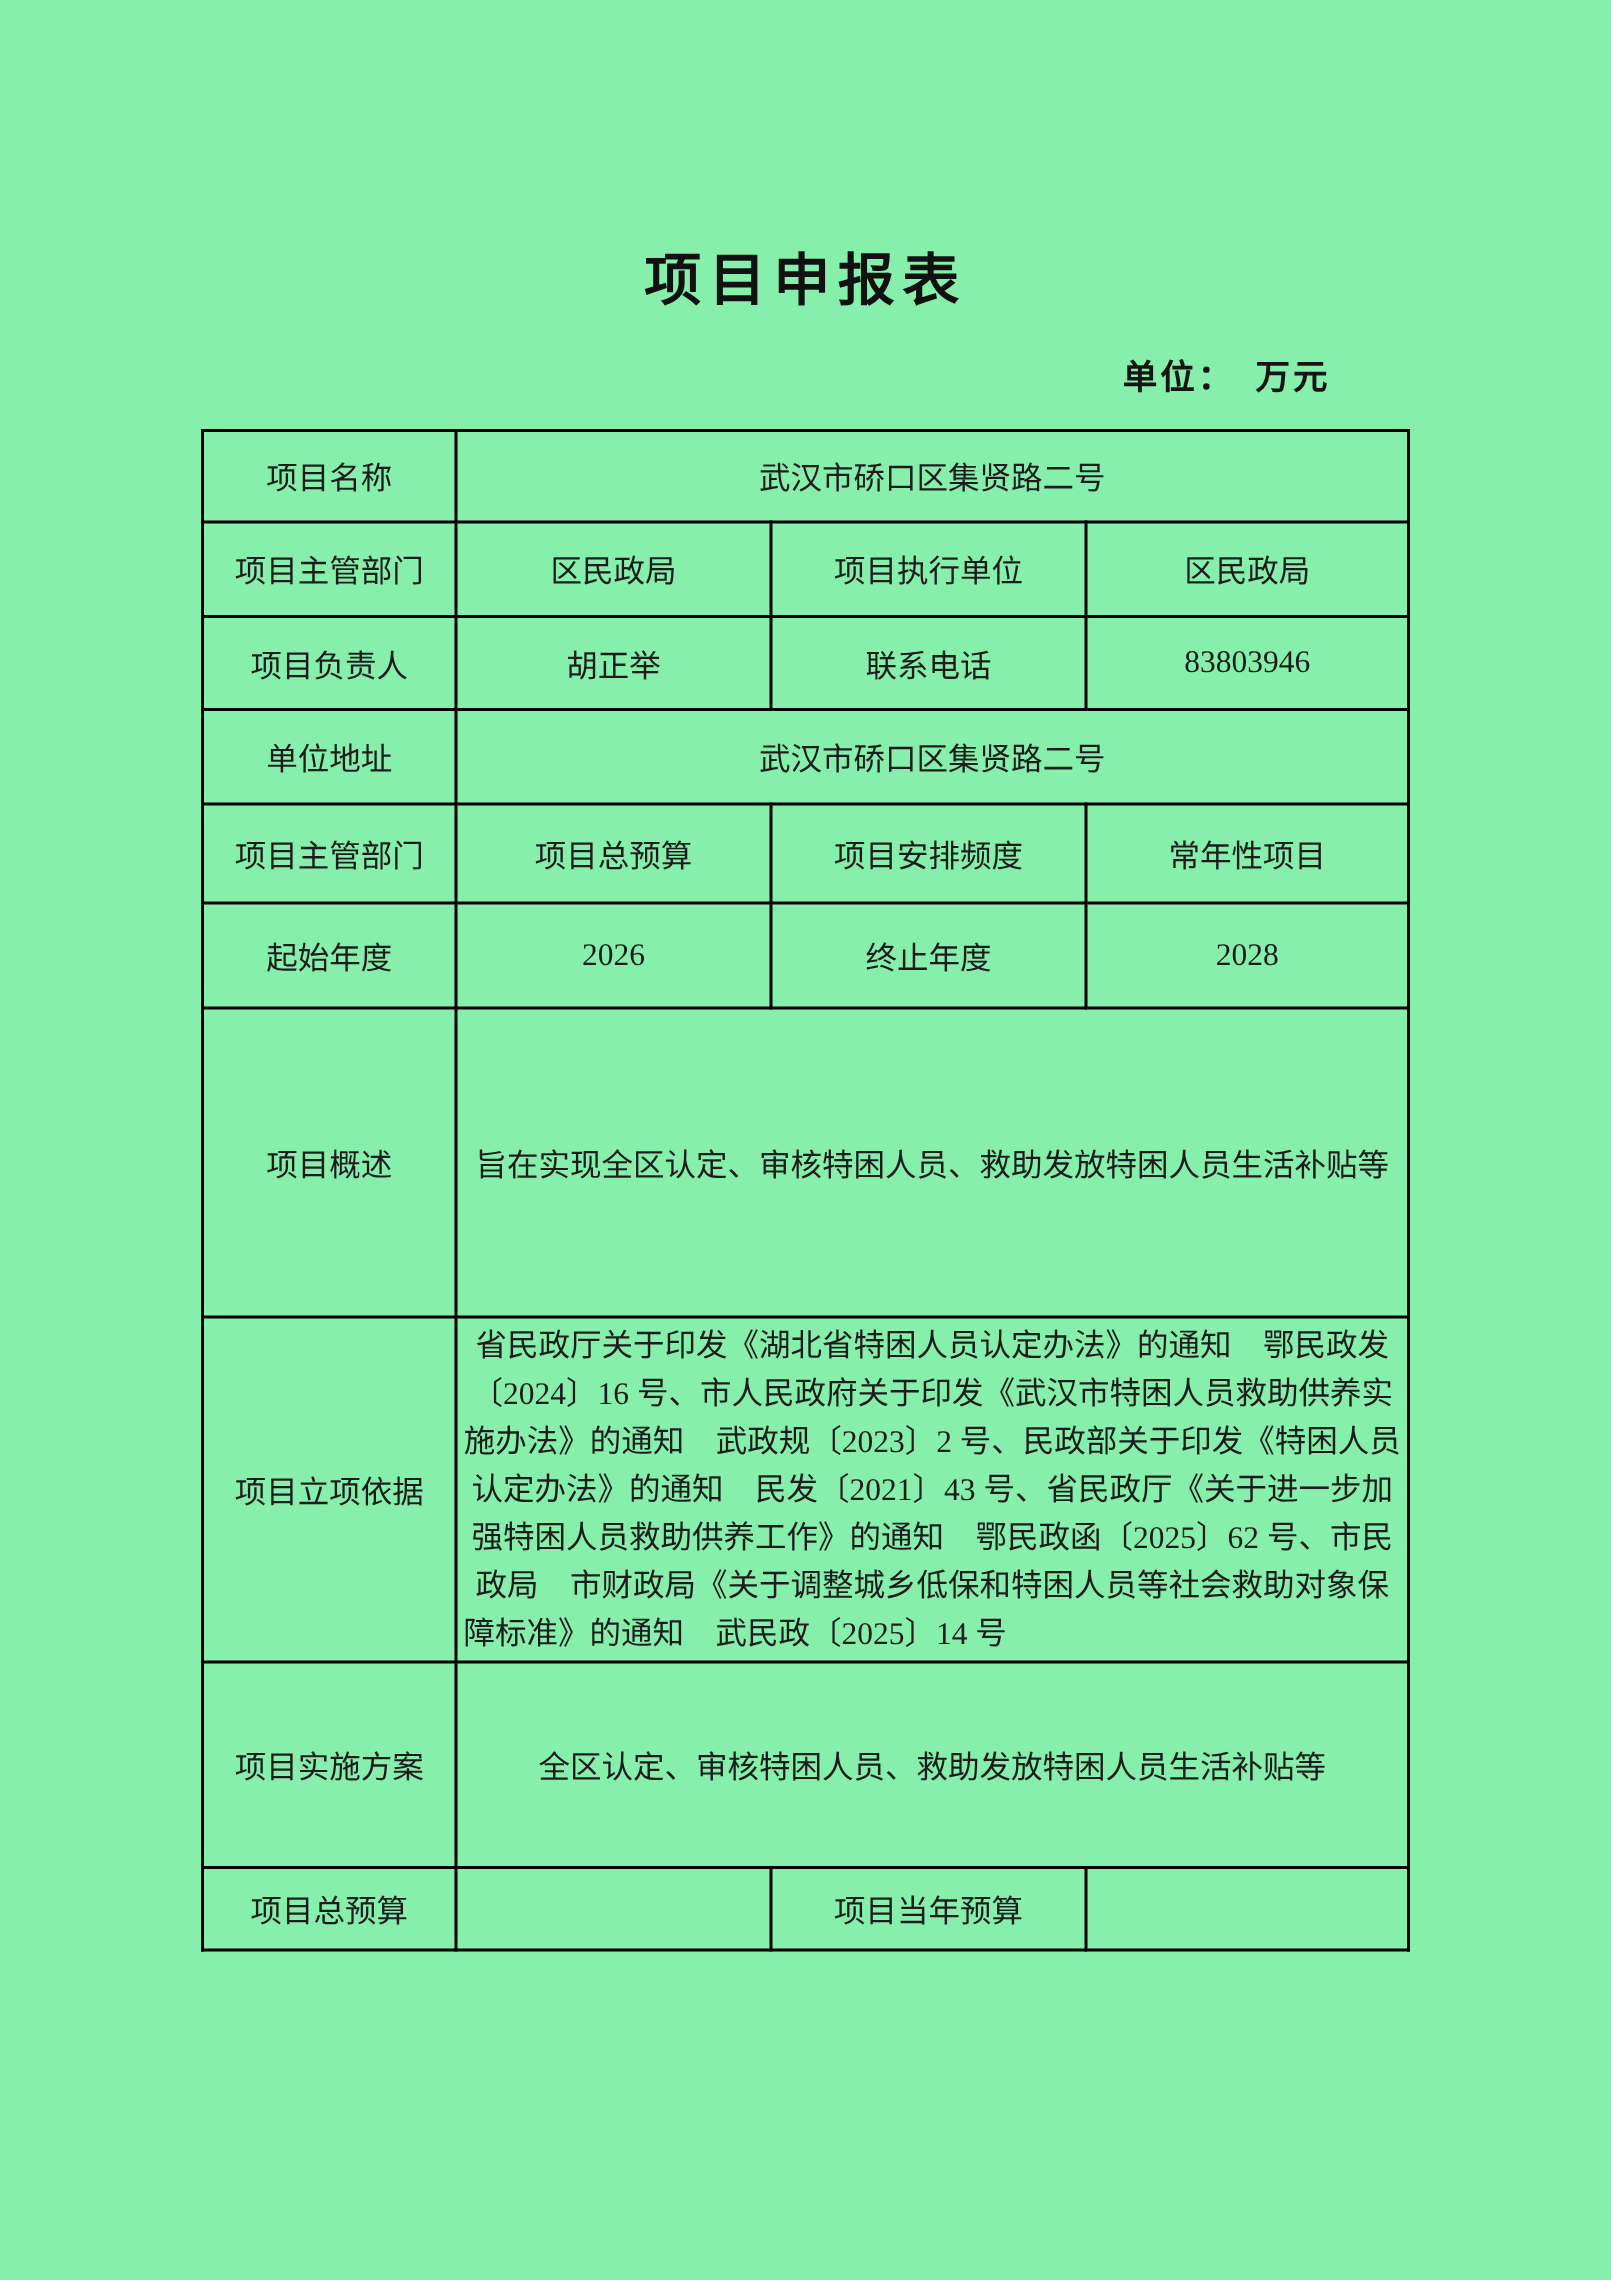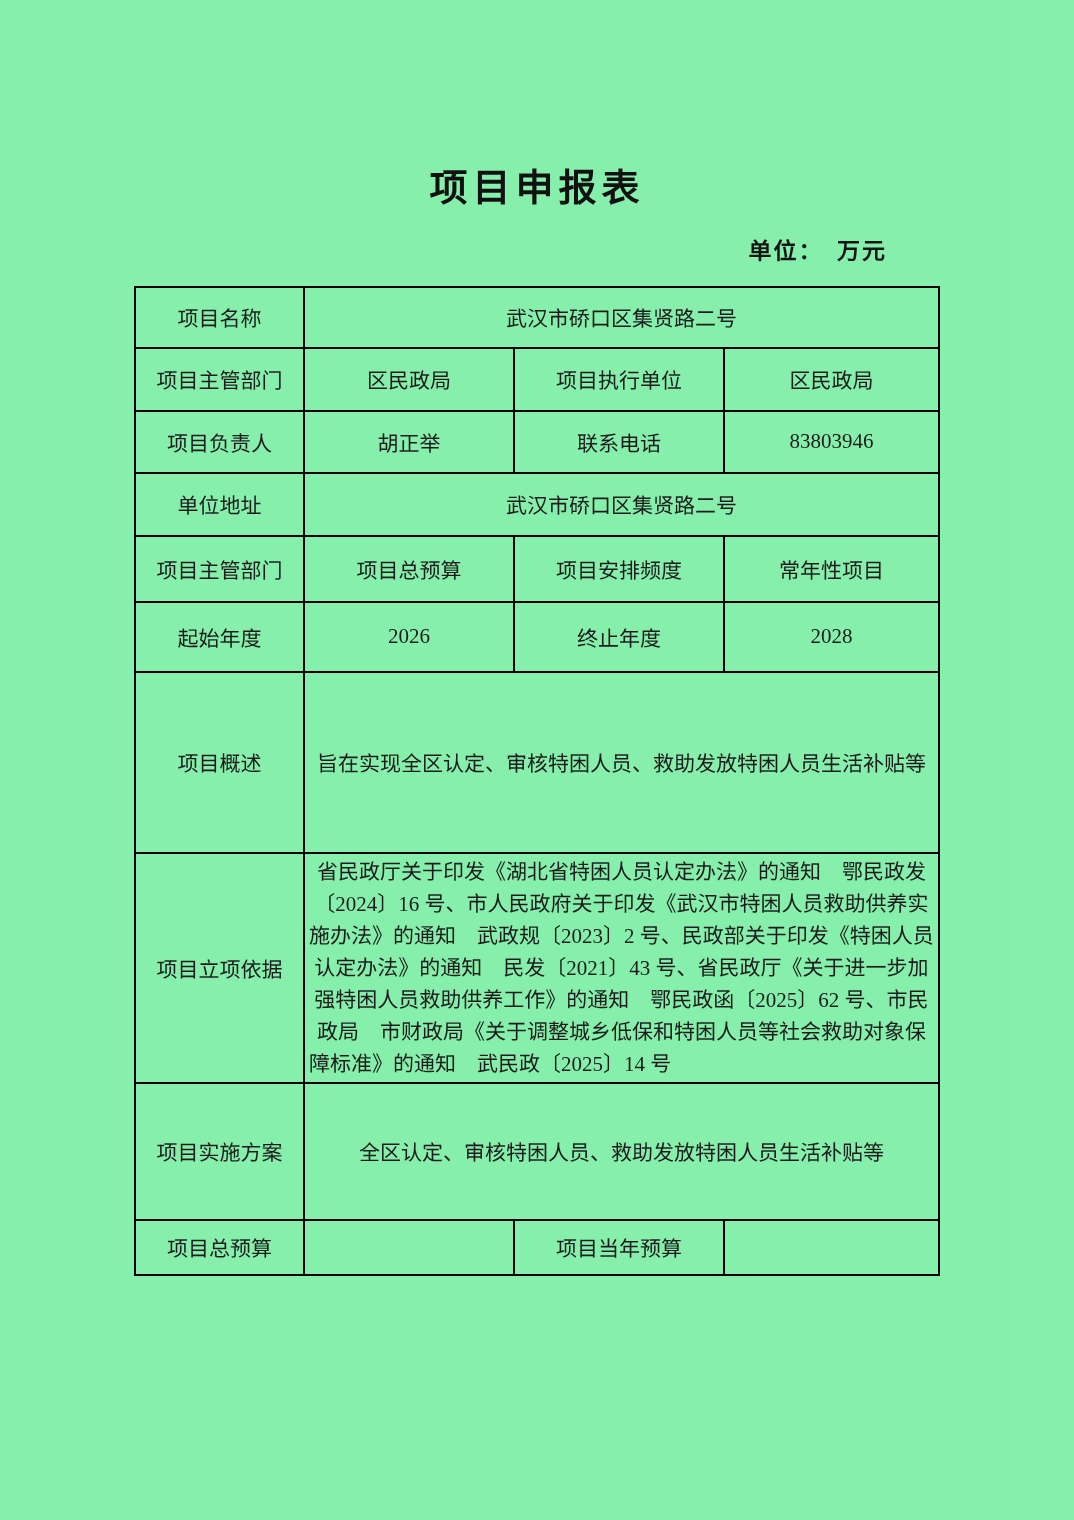--- a/index.html
+++ b/index.html
@@ -58,21 +58,21 @@
   col.c1 { width: 169px; }
   col.c2 { width: 210px; }
   col.c3 { width: 210px; }
   col.c4 { width: 215px; }
   tr.r1  td { height: 61px; }
   tr.r2  td { height: 63px; }
   tr.r3  td { height: 62px; }
   tr.r4  td { height: 63px; }
   tr.r5  td { height: 66px; }
   tr.r6  td { height: 70px; }
-  tr.r7  td { height: 181px; }
+  tr.r7  td { height: 206px; }
   tr.r8  td { height: 224px; }
   tr.r9  td { height: 137px; }
   tr.r10 td { height: 55px; border-radius: 23px; }
   td.cell-justify {
     text-align: justify;
     text-align-last: left;
     padding: 8px 8px 8px 12px;
     line-height: 32px;
   }
 </style>

